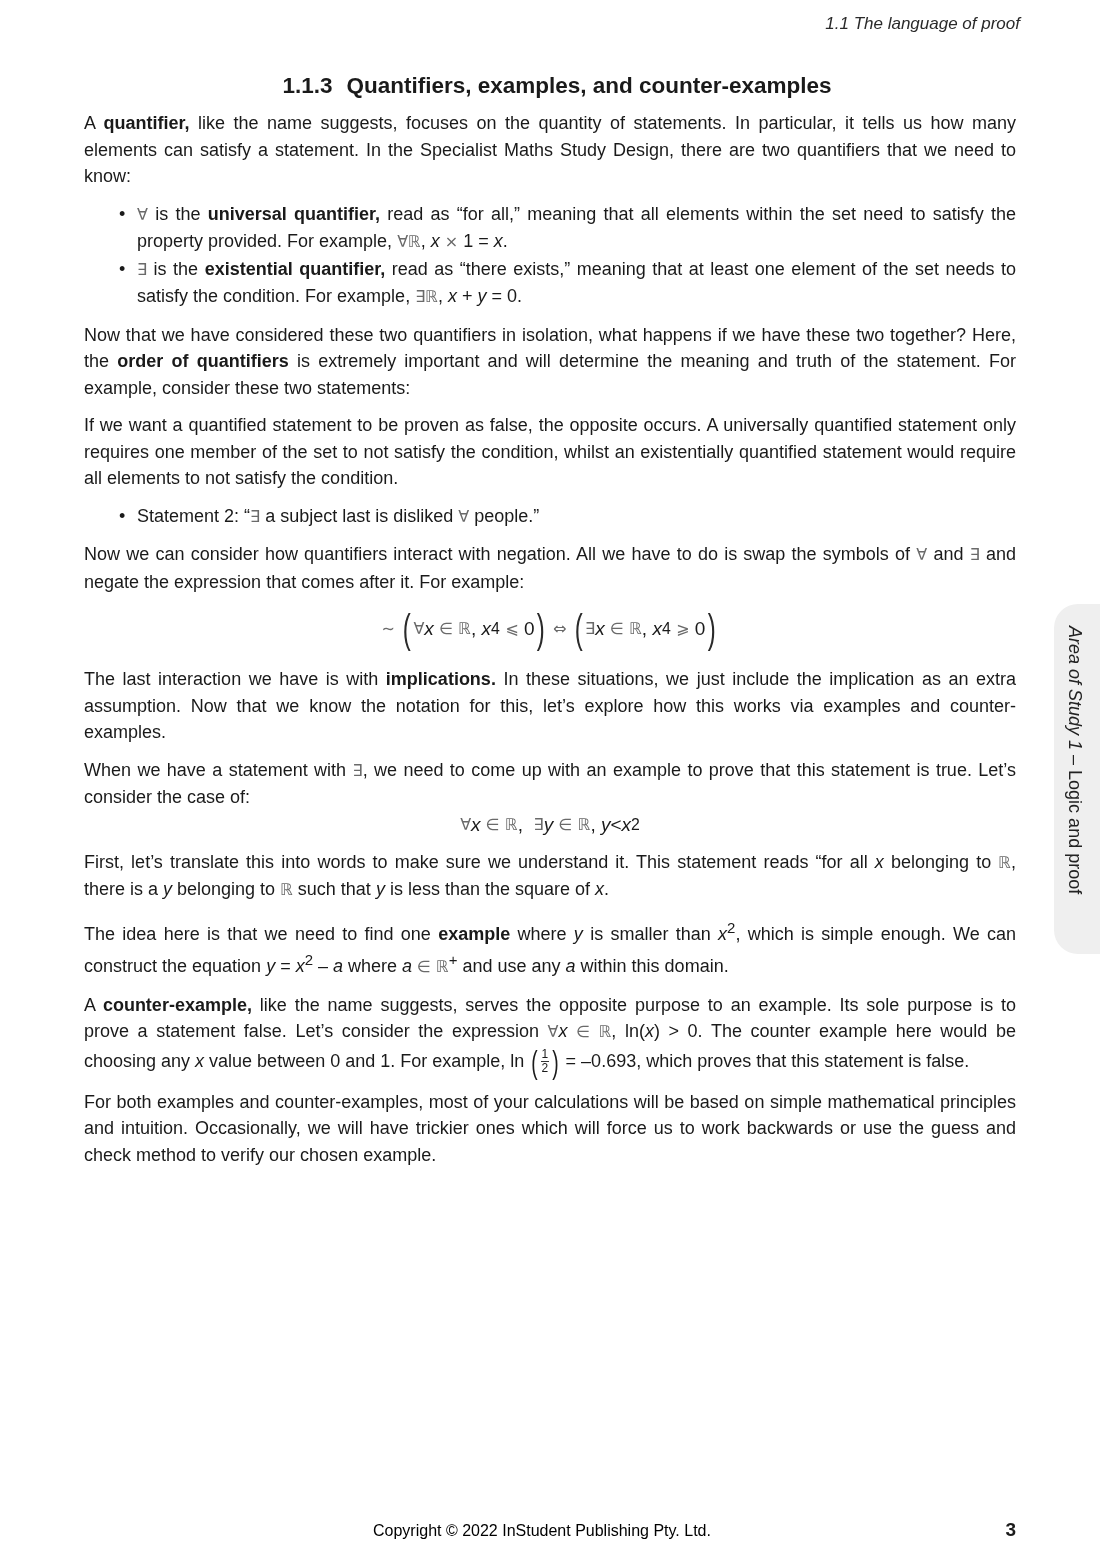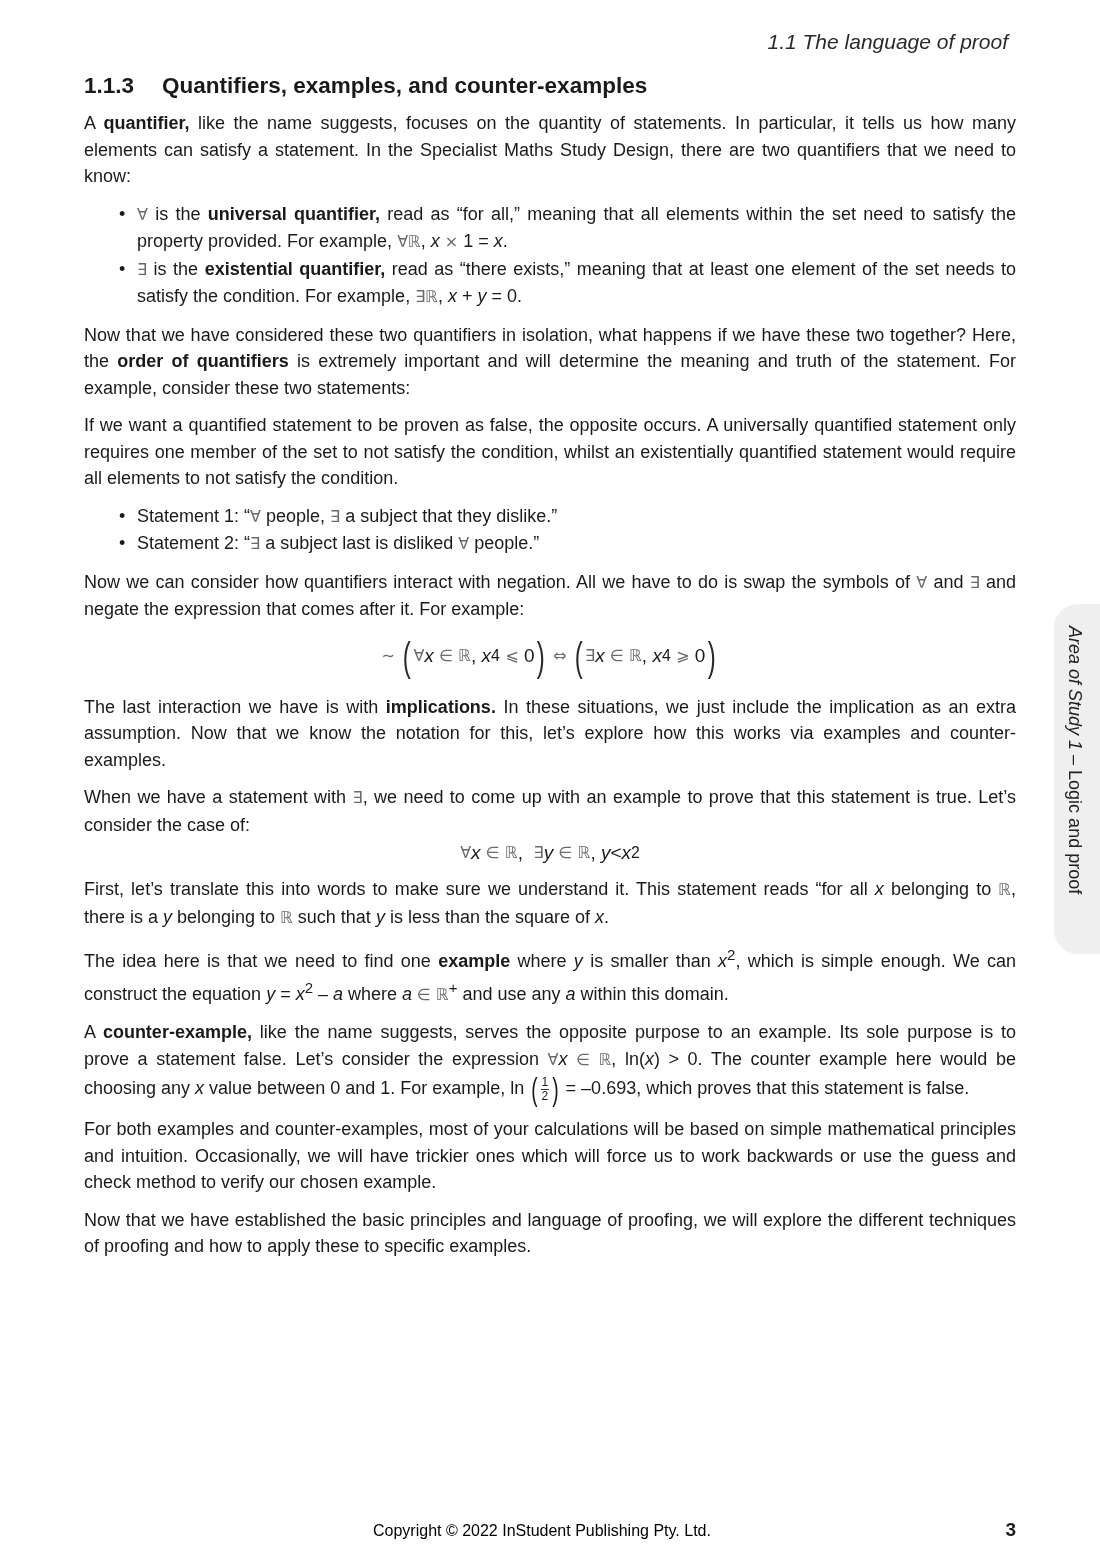--- a/index.html
+++ b/index.html
@@ -1,29 +1,29 @@
 <!DOCTYPE html>
 <html><head>
 <meta charset="utf-8">
 <style>
   html, body { margin: 0; padding: 0; background: #ffffff; }
   body {
     width: 1100px; height: 1556px; position: relative; overflow: hidden;
     font-family: "Liberation Sans", sans-serif; color: #1a1a1a;
   }
   .running-head {
-    position: absolute; top: 14px; right: 92px;
-    font-style: italic; font-size: 21px; color: #2a2a2a; margin-top: 16px;
+    position: absolute; top: 14px; right: 80px;
+    font-style: italic; font-size: 17px; color: #2a2a2a;
   }
   .content {
     position: absolute; left: 84px; top: 70px; width: 932px;
     font-size: 18px; line-height: 26.5px;
   }
   h2.section-title {
-    margin: 0 0 8px 0; font-size: 22.5px; font-weight: bold; line-height: 32px;
+    margin: 0 0 8px 0; font-size: 22.5px; font-weight: bold; line-height: 32px; text-align: center;
   }
   h2.section-title .num { display: inline-block; width: 78px; }
   p { margin: 0 0 11px 0; text-align: justify; }
   ul.bullets { margin: 0 0 11px 0; padding: 0 0 0 53px; list-style: none; }
   ul.bullets li { position: relative; text-align: justify; }
   ul.bullets li::before {
     content: "•"; position: absolute; left: -18px; top: 0;
   }
   b { font-weight: bold; }
   .sym { color: #6a6a6a; font-family: "DejaVu Sans", sans-serif; font-size: 16px; }
@@ -71,21 +71,20 @@
   <ul class="bullets">
     <li><span class="sym">∀</span><span> is the </span><b>universal quantifier,</b><span> read as “for all,” meaning that all elements within the set need to satisfy the property provided. For example, </span><span class="sym">∀</span><span class="sym">ℝ</span>, <span class="var">x</span> <span class="sym">×</span><span> 1 = </span><span class="var">x</span>.</li>
     <li><span class="sym">∃</span><span> is the </span><b>existential quantifier,</b><span> read as “there exists,” meaning that at least one element of the set needs to satisfy the condition. For example, </span><span class="sym">∃</span><span class="sym">ℝ</span>, <span class="var">x</span><span> + </span><span class="var">y</span> = 0.</li>
   </ul>
 
   <p><span>Now that we have considered these two quantifiers in isolation, what happens if we have these two together? Here, the </span><b>order of quantifiers</b><span> is extremely important and will determine the meaning and truth of the statement. For example, consider these two statements:</span></p>
 
   <p>If we want a quantified statement to be proven as false, the opposite occurs.  A universally quantified statement only requires one member of the set to not satisfy the condition, whilst an existentially quantified statement would require all elements to not satisfy the condition.</p>
 
   <ul class="bullets">
-    <li><span>Statement 1: “</span><span class="sym">∀</span><span> people, </span><span class="sym">∃</span><span> a subject that they dislike.”</span></li>
     <li><span>Statement 2: “</span><span class="sym">∃</span><span> a subject last is disliked </span><span class="sym">∀</span><span> people.”</span></li>
   </ul>
 
 
   <p><span>Now we can consider how quantifiers interact with negation.  All we have to do is swap the symbols of </span><span class="sym">∀</span><span> and </span><span class="sym">∃</span><span> and negate the expression that comes after it. For example:</span></p>
 
   <div class="display-eq">
     <span class="sym">∼</span>&nbsp;<span class="paren">(</span><span class="sym">∀</span><span class="var">x</span>&nbsp;<span class="sym">∈</span>&nbsp;<span class="sym">ℝ</span>,&nbsp;<span class="var">x</span><sup>4</sup>&nbsp;<span class="sym">⩽</span>&nbsp;<span>0</span><span class="paren">)</span>&nbsp;<span class="sym">⇔</span>&nbsp;<span class="paren">(</span><span class="sym">∃</span><span class="var">x</span>&nbsp;<span class="sym">∈</span>&nbsp;<span class="sym">ℝ</span>,&nbsp;<span class="var">x</span><sup>4</sup>&nbsp;<span class="sym">⩾</span>&nbsp;<span>0</span><span class="paren">)</span>
   </div>
 
@@ -102,21 +101,20 @@
   <p><span>The idea here is that we need to find one </span><b>example</b><span> where </span><span class="var">y</span><span> is smaller than </span><span class="var">x</span><sup>2</sup><span>, which is simple enough. We can construct the equation </span><span class="var">y</span><span> = </span><span class="var">x</span><sup>2</sup><span> – </span><span class="var">a</span><span> where </span><span class="var">a</span> <span class="sym">∈</span> <span class="sym">ℝ</span><sup>+</sup><span> and use any </span><span class="var">a</span><span> within this domain.</span></p>
 
   <p><span>A </span><b>counter-example,</b><span> like the name suggests, serves the opposite purpose to an example. Its sole purpose is to prove a statement false. Let’s consider the expression </span><span class="sym">∀</span><span class="var">x</span> <span class="sym">∈</span> <span class="sym">ℝ</span><span>, ln(</span><span class="var">x</span><span>) &gt; 0.  The counter example here would be choosing any </span><span class="var">x</span><span> value between 0 and 1.  For example, ln </span><span class="paren-small">(</span><span class="frac">
         <span>1</span>
         <span class="bar"></span>
         <span>2</span>
       </span><span class="paren-small">)</span><span> = –0.693, which proves that this statement is false.</span></p>
 
   <p>For both examples and counter-examples, most of your calculations will be based on simple mathematical principles and intuition. Occasionally, we will have trickier ones which will force us to work backwards or use the guess and check method to verify our chosen example.</p>
 
-  <p>Now that we have established the basic principles and language of proofing, we will explore the different techniques of proofing and how to apply these to specific examples.</p>
 </div>
 
 <div class="side-tab">
   <div class="side-tab-text"><span class="it">Area of Study 1</span><span> – Logic and proof</span></div>
 </div>
 
 <div class="footer">Copyright © 2022 InStudent Publishing Pty. Ltd.</div>
 <div class="page-num">3</div>
 
 </body></html>

